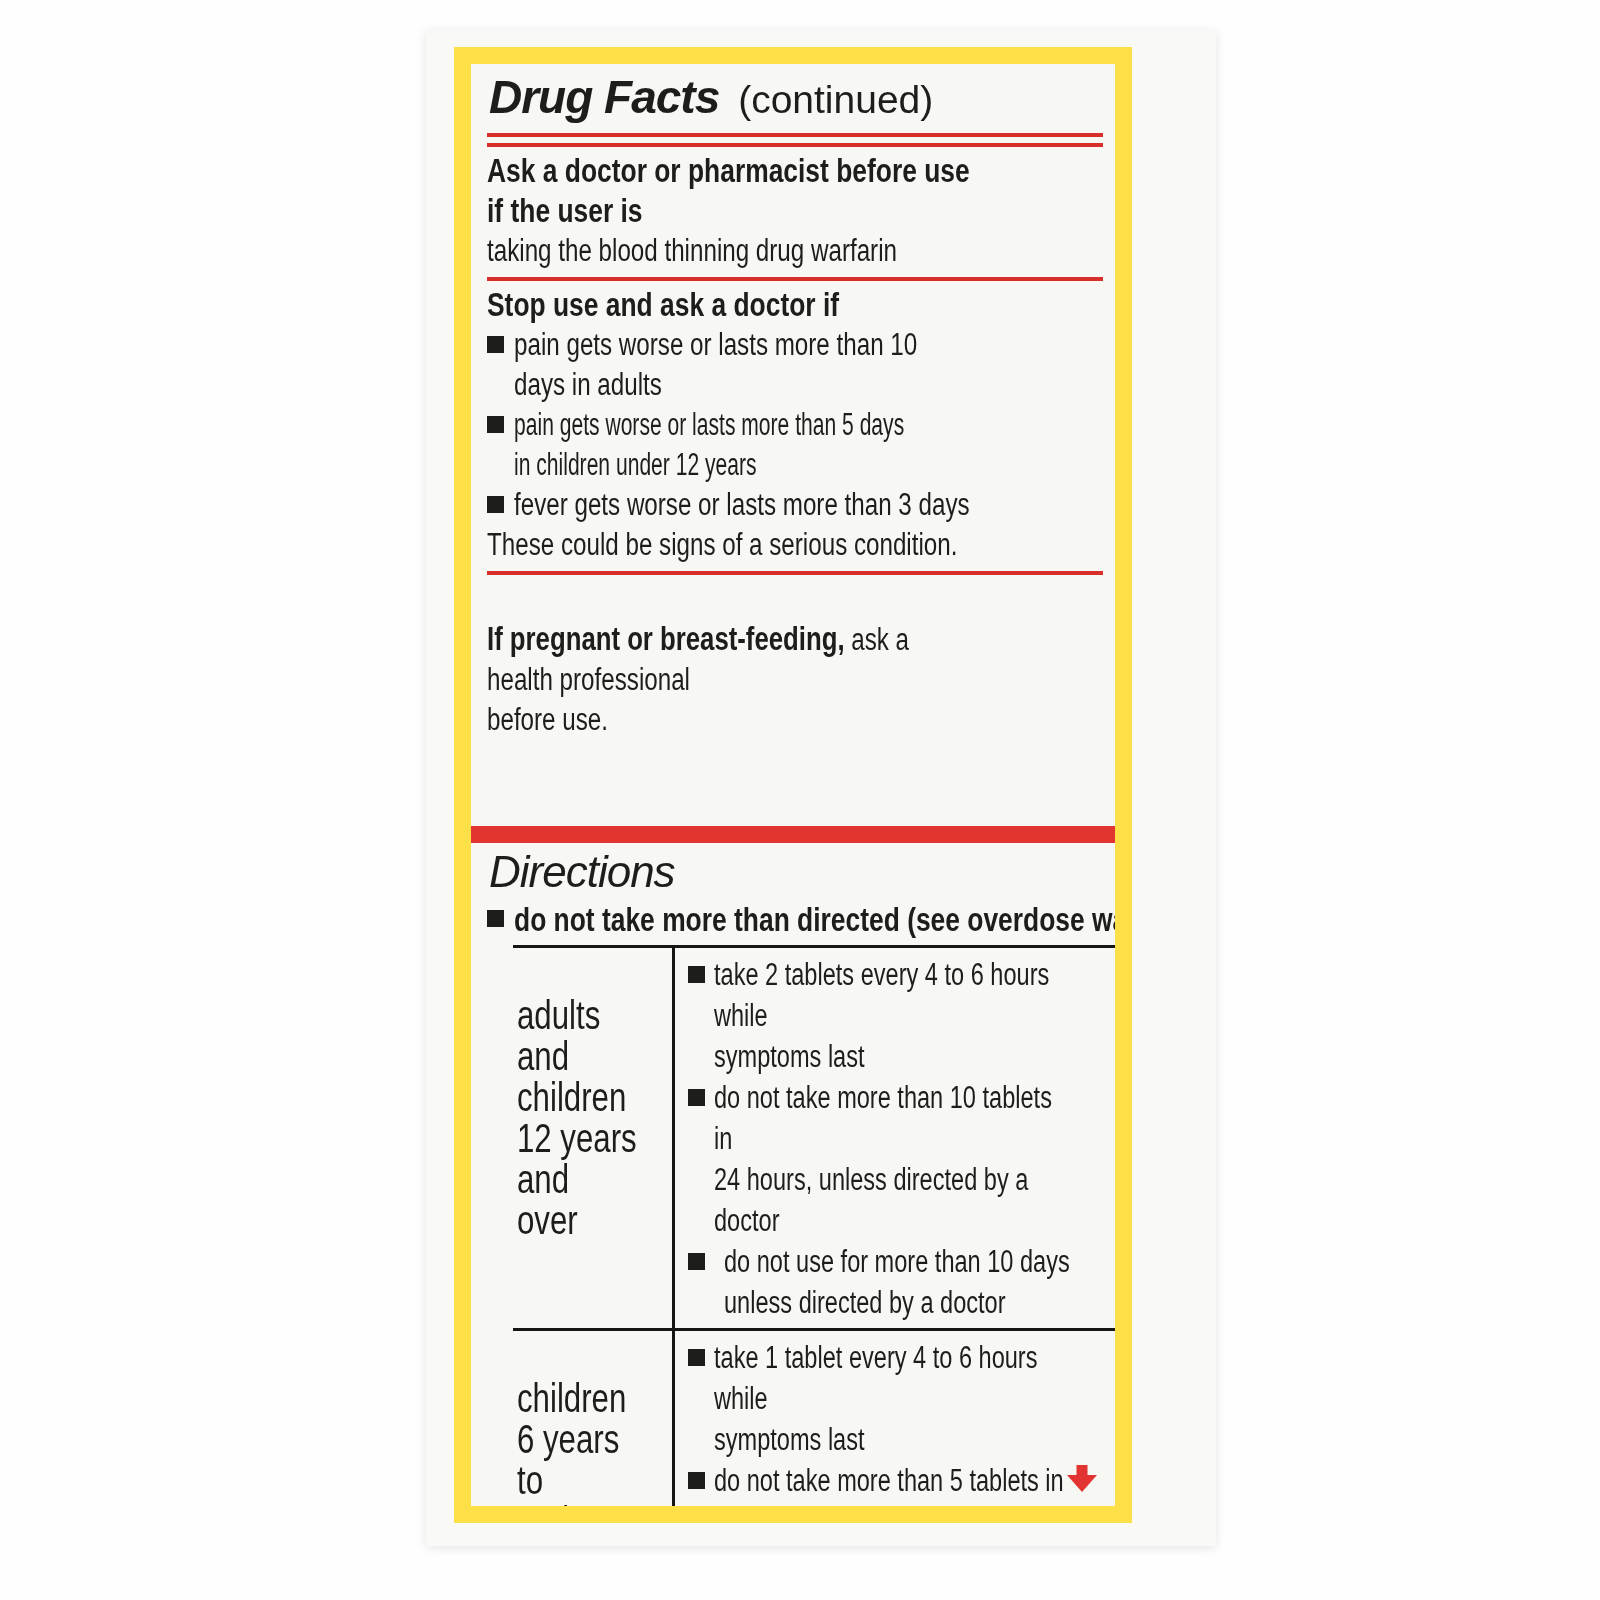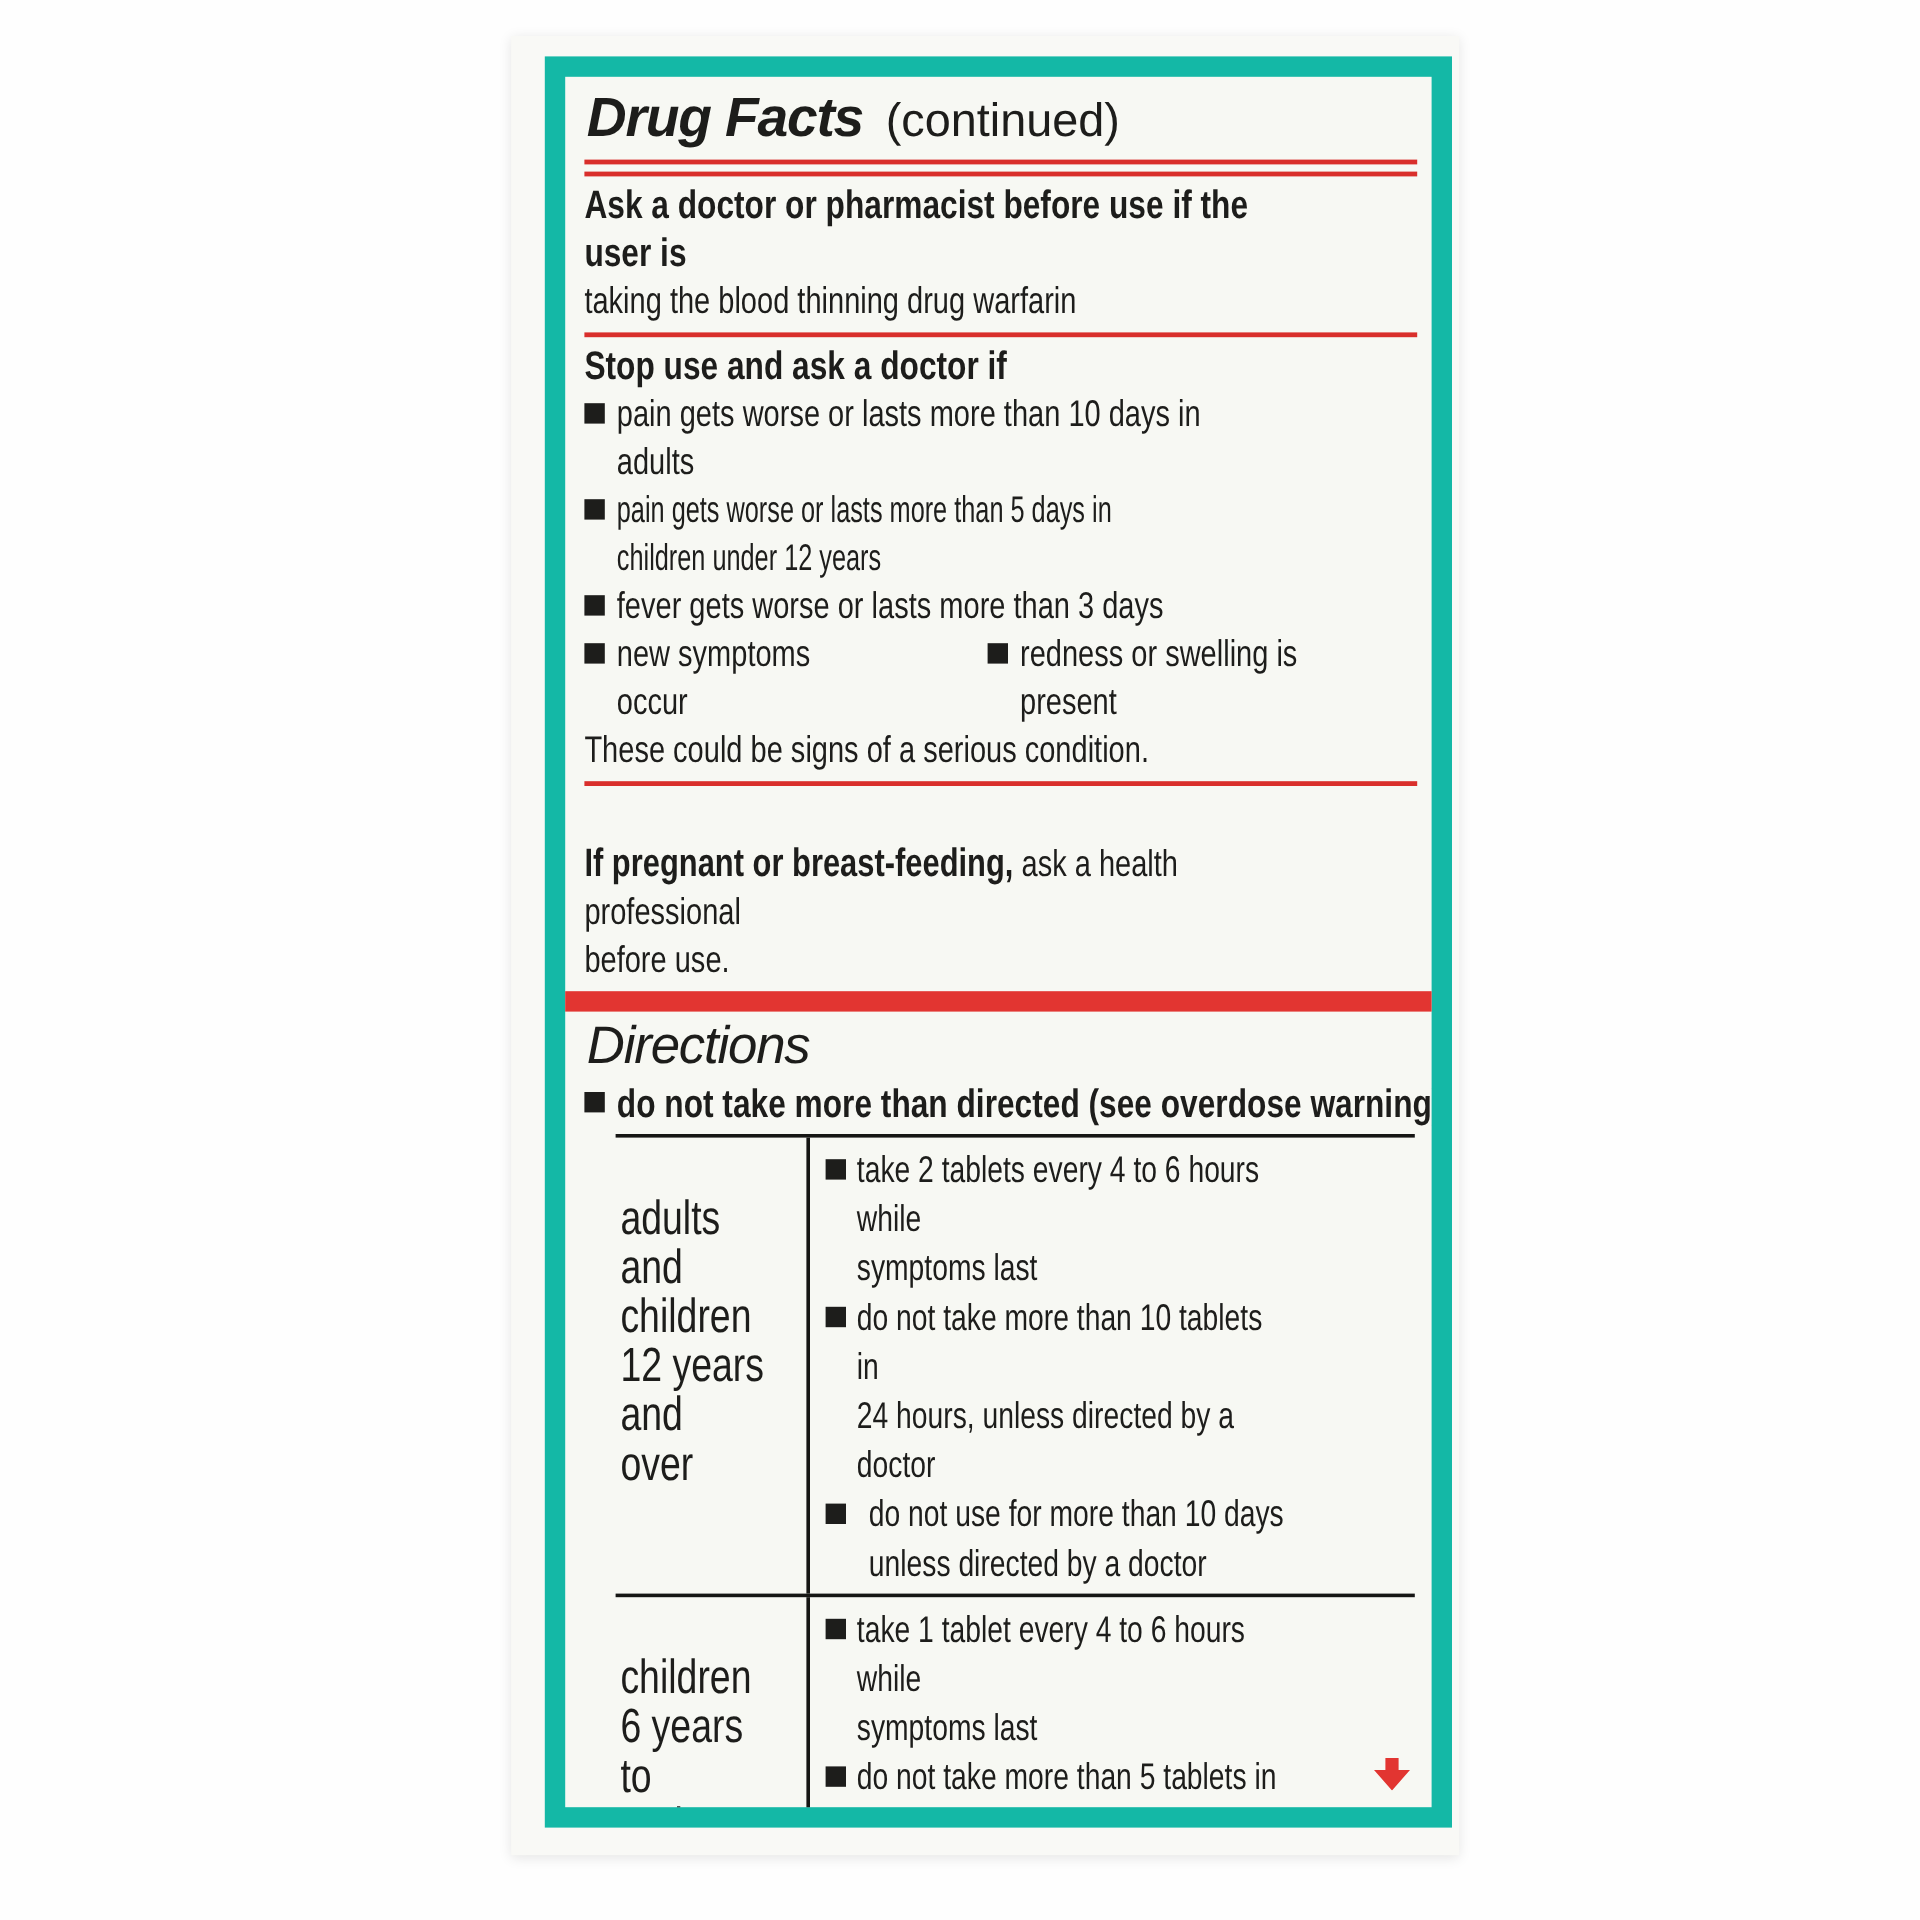--- a/index.html
+++ b/index.html
@@ -1,20 +1,20 @@
 <!DOCTYPE html>
 <html><head>
 <meta charset="utf-8">
 <style>
   html,body{margin:0;padding:0;background:#ffffff;}
   .page{position:relative;width:1600px;height:1600px;background:#fefefe;overflow:hidden;
         font-family:"Liberation Sans","DejaVu Sans",sans-serif;color:#1d1d1b;}
   .package{position:absolute;left:426px;top:30px;width:790px;height:1516px;
            background:#f9f9f6;border:1px solid #ececе8;box-shadow:0 2px 10px rgba(0,0,0,.10);}
-  .frame{position:absolute;left:28px;top:17px;width:756px;height:1476px;background:#14b8a6;}
+  .frame{position:absolute;left:28px;top:17px;width:678px;height:1476px;background:#fde047;}
   .inner{position:absolute;left:17px;top:17px;right:17px;bottom:17px;background:#f7f8f3;
          display:flex;flex-direction:column;}
   .panel-top{height:762px;padding:4px 12px 0 16px;box-sizing:border-box;overflow:hidden;}
   .red-band{height:17px;background:#e23531;flex:none;}
   .panel-bottom{flex:1;position:relative;padding:2px 12px 0 16px;box-sizing:border-box;overflow:hidden;}
 
   .title-row{margin:4px 0 0 2px;line-height:50px;white-space:nowrap;}
   .df-title{font-size:46px;font-weight:700;font-style:italic;letter-spacing:-1px;}
   .df-cont{font-size:39px;font-weight:400;margin-left:10px;}
   .red-rule{height:4px;background:#d92f2b;margin:6px 0 4px 0;border:0;}
@@ -86,28 +86,20 @@
             <span class="body cond">pain gets worse or lasts more than 10 days in adults</span>
           </div>
           <div class="bline">
             <span class="sq"></span>
             <span class="body cond sx68">pain gets worse or lasts more than 5 days in children under 12 years</span>
           </div>
           <div class="bline">
             <span class="sq"></span>
             <span class="body cond">fever gets worse or lasts more than 3 days</span>
           </div>
-          <div class="bline pair">
-            <span class="sq"></span>
-            <span class="body cond">new symptoms occur</span>
-            <span class="bgroup2">
-              <span class="sq"></span>
-              <span class="body cond">redness or swelling is present</span>
-            </span>
-          </div>
           <p class="body">
             <span class="cond">These could be signs of a serious condition.</span>
           </p>
           <div class="red-rule"></div>
 
           <p class="body pre">
             <span class="blockcond"><b style="font-size:33px">If pregnant or breast-feeding,</b><span> ask a health professional
 before use.</span></span>
           </p>
 

